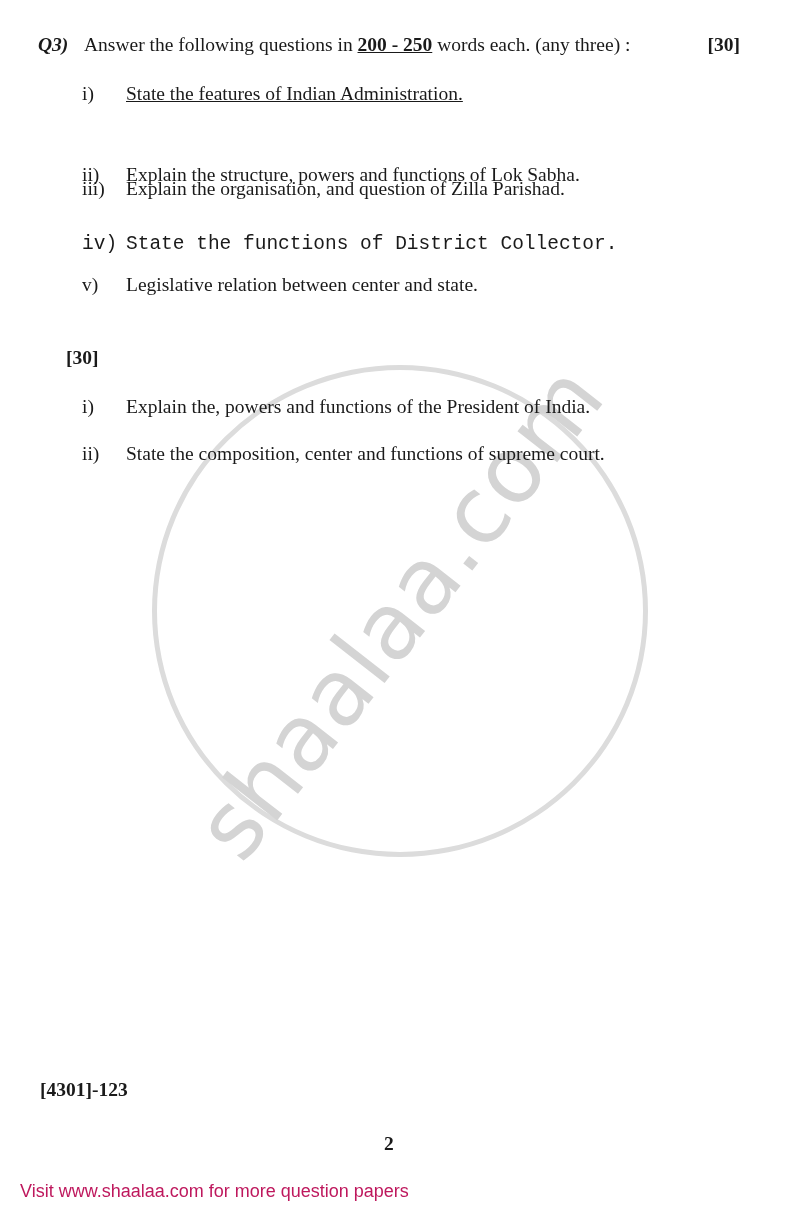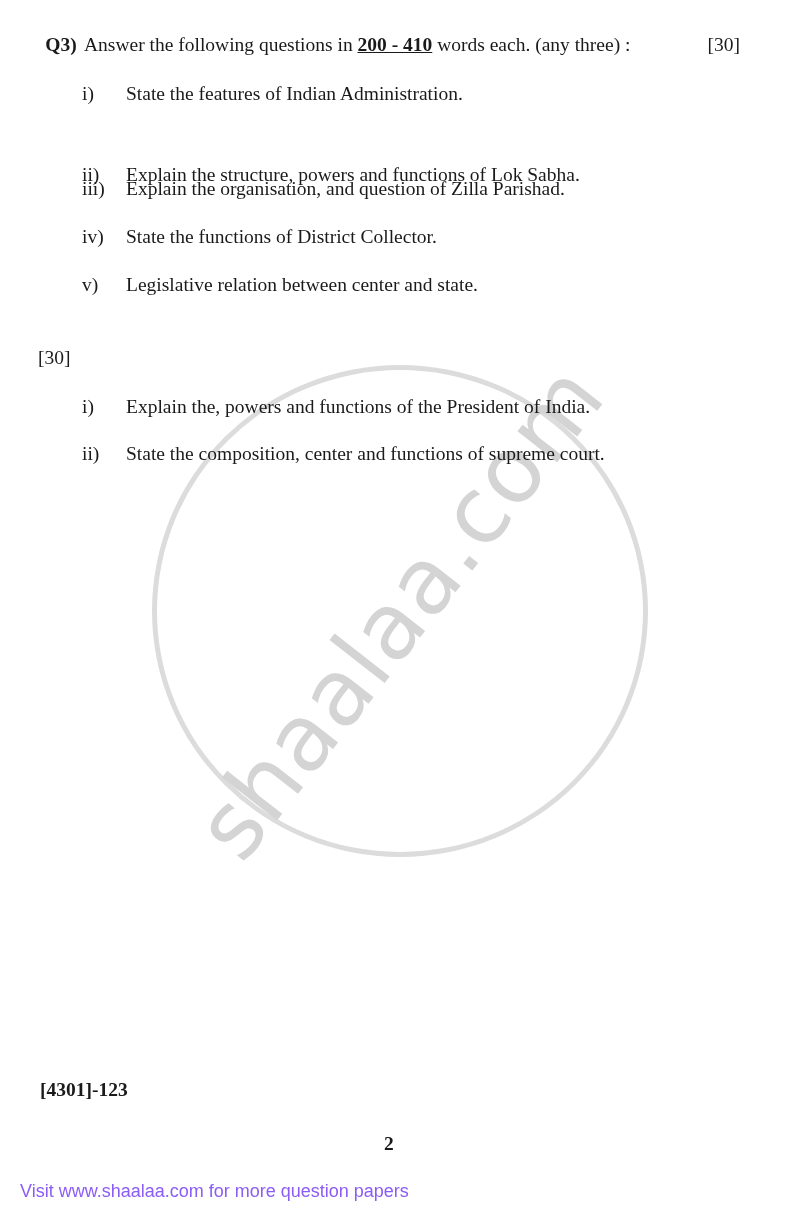--- a/index.html
+++ b/index.html
@@ -46,31 +46,32 @@
       line-height: 24px;
       z-index: 1;
       display: flex;
       justify-content: space-between;
       align-items: baseline;
     }
     .q-heading .q-left {
       white-space: nowrap;
     }
     .q-num {
+      font-style: italic;
       font-weight: bold;
       display: inline-block;
       width: 46px;
-      text-align: center;
     }
     .bold-u {
       font-weight: bold;
       text-decoration: underline;
     }
     .marks {
-      font-weight: normal;
+      font-weight: bold;
+      margin-left: 28px;
     }
     .sub-item {
       position: absolute;
       left: 82px;
       font-size: 19.5px;
       line-height: 24px;
       z-index: 1;
       white-space: nowrap;
     }
     .sub-item .roman {
@@ -90,46 +91,46 @@
       top: 1133px;
       font-weight: bold;
       font-size: 19.5px;
     }
     .footer-visit {
       position: absolute;
       left: 20px;
       top: 1181px;
       font-family: "Liberation Sans", "DejaVu Sans", sans-serif;
       font-size: 18px;
-      color: #8b5cf6;
+      color: #be185d;
     }
   </style>
 </head>
 <body>
 
 <div class="watermark"></div>
 <div class="watermark-text">shaalaa.com</div>
 
 <div class="q-heading" style="top:33px;">
   <span class="q-left">
-    <span class="q-num">Q3)</span><span>Answer the following questions in </span><span class="bold-u">200 - 410</span><span> words each. (any three) :</span>
+    <span class="q-num">Q3)</span><span>Answer the following questions in </span><span class="bold-u">200 - 250</span><span> words each. (any three) :</span>
   </span>
   <span class="marks">[30]</span>
 </div>
 
-<div class="sub-item" style="top:82px;">
+<div class="sub-item" style="top:82px;text-decoration:underline;">
   <span class="roman">i)</span><span>State the features of Indian Administration.</span>
 </div>
 <div class="sub-item" style="top:130px;margin-top:33px;">
   <span class="roman">ii)</span><span>Explain the structure, powers and functions of Lok Sabha.</span>
 </div>
 <div class="sub-item" style="top:177px;">
   <span class="roman">iii)</span><span>Explain the organisation, and question of Zilla Parishad.</span>
 </div>
-<div class="sub-item" style="top:225px;">
+<div class="sub-item" style="top:232px;font-family:Liberation Mono, monospace;">
   <span class="roman">iv)</span><span>State the functions of District Collector.</span>
 </div>
 <div class="sub-item" style="top:273px;">
   <span class="roman">v)</span><span>Legislative relation between center and state.</span>
 </div>
 
 <div class="q-heading" style="top:346px;">
   <span class="marks">[30]</span>
 </div>
 

